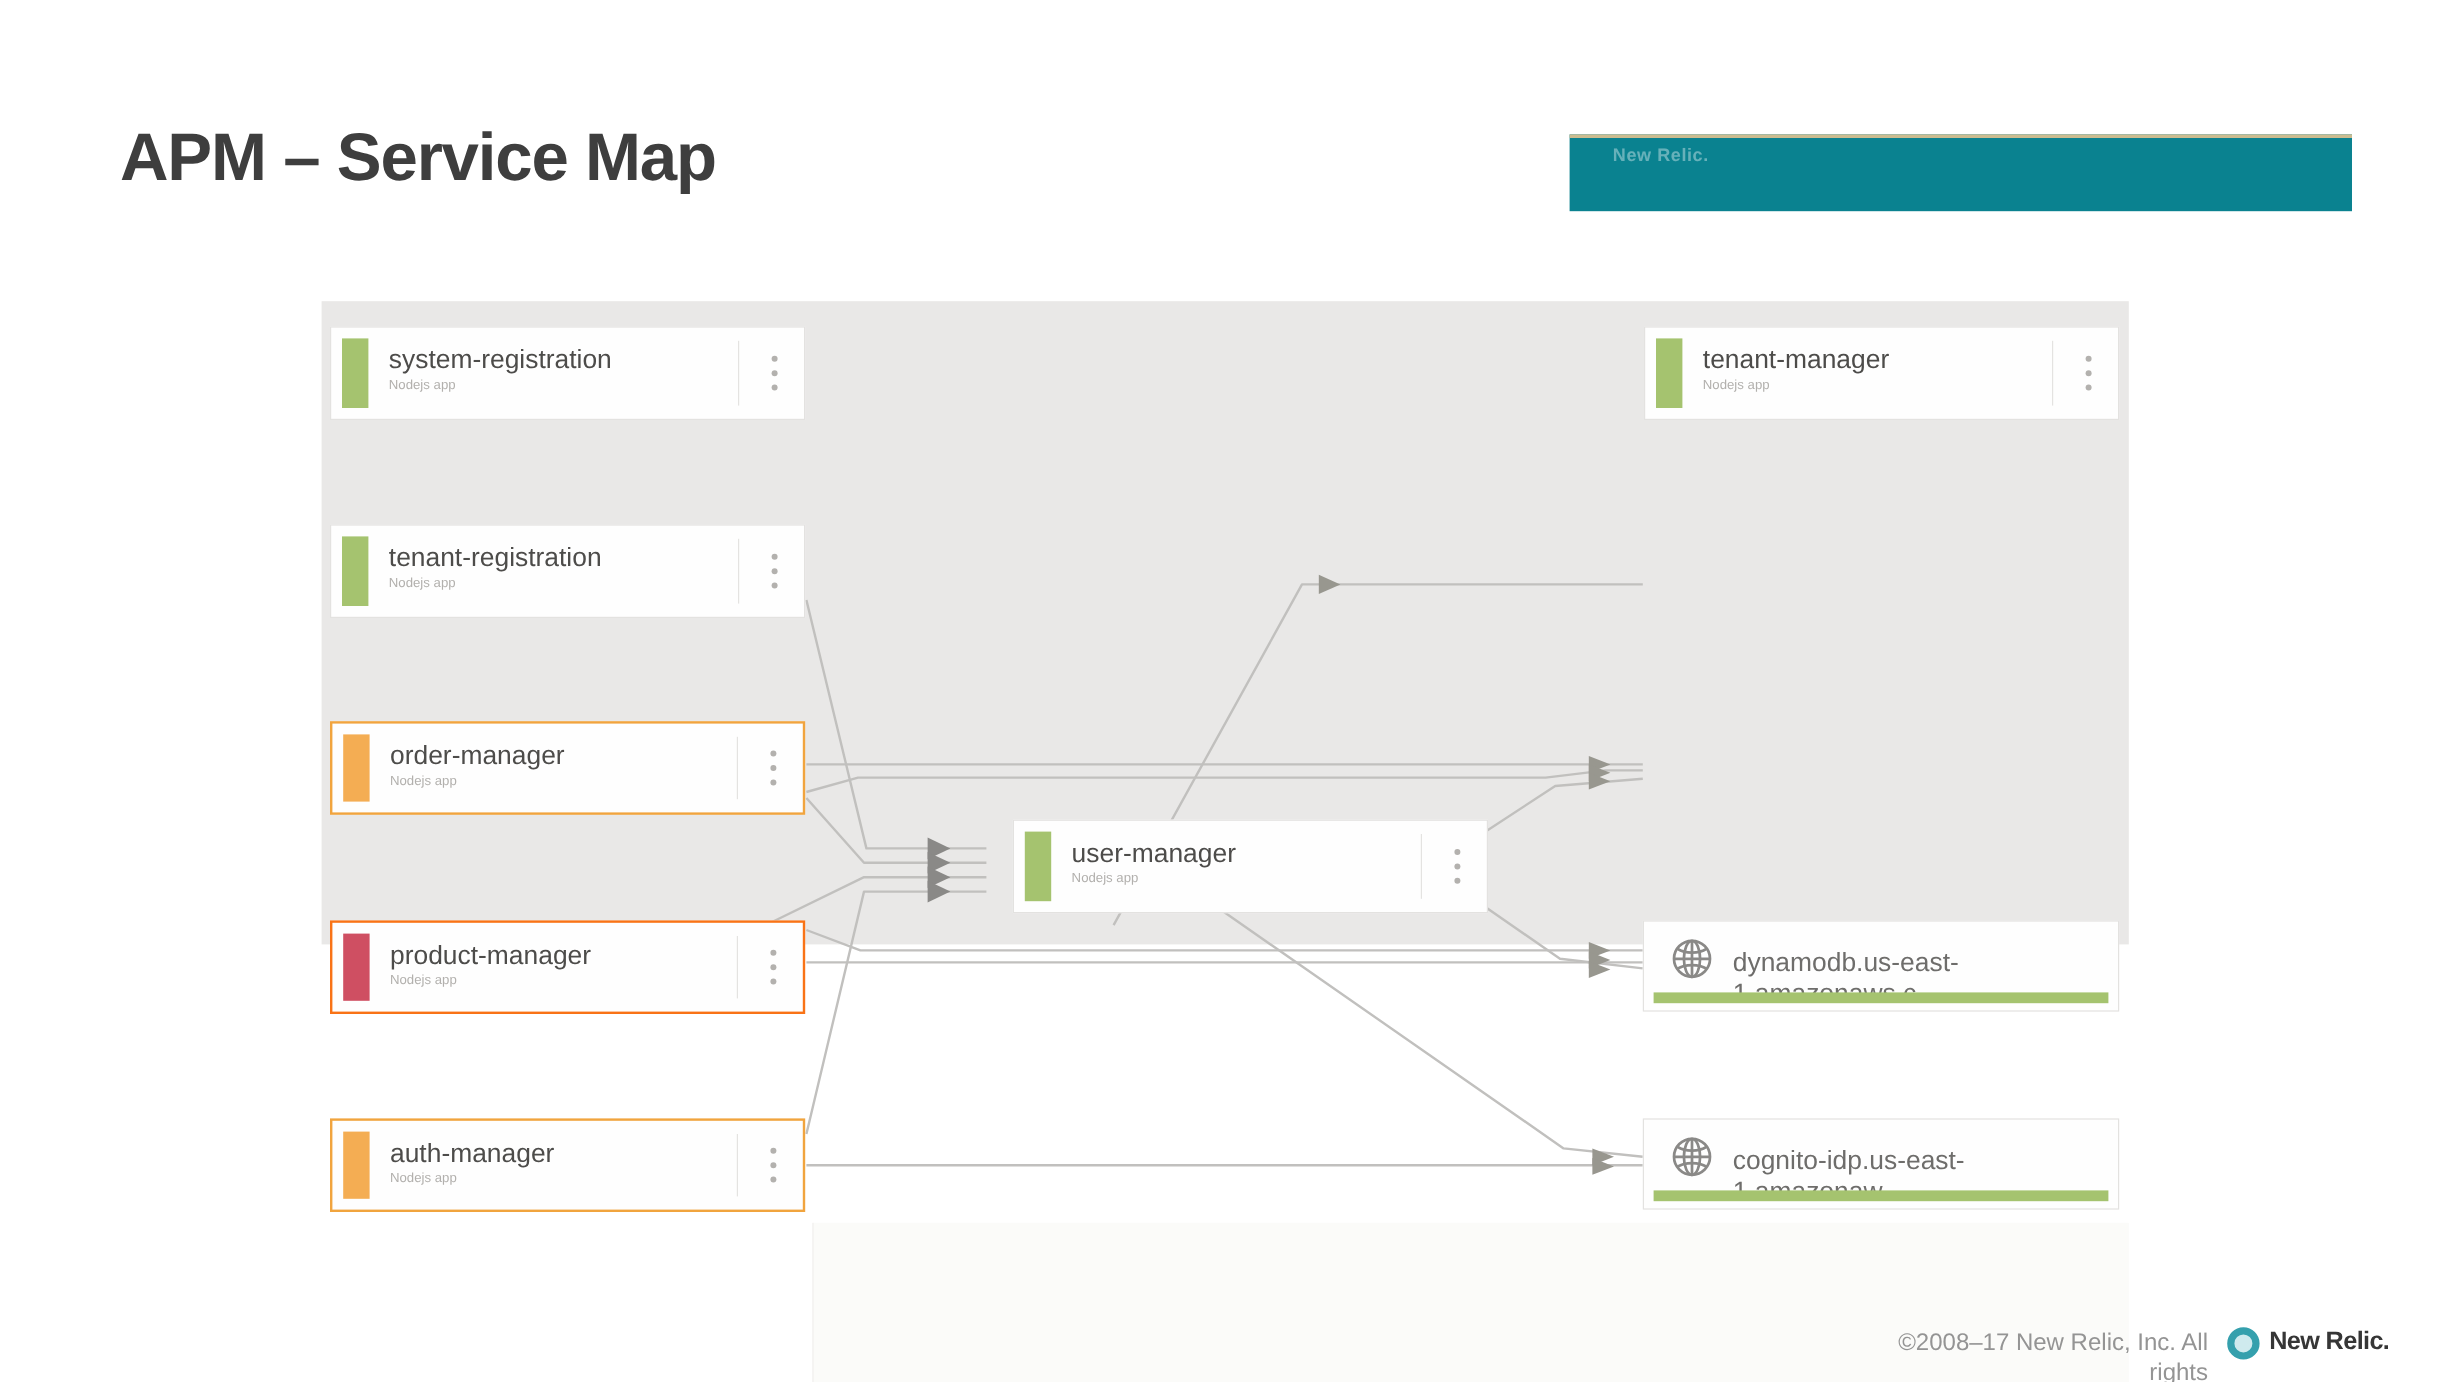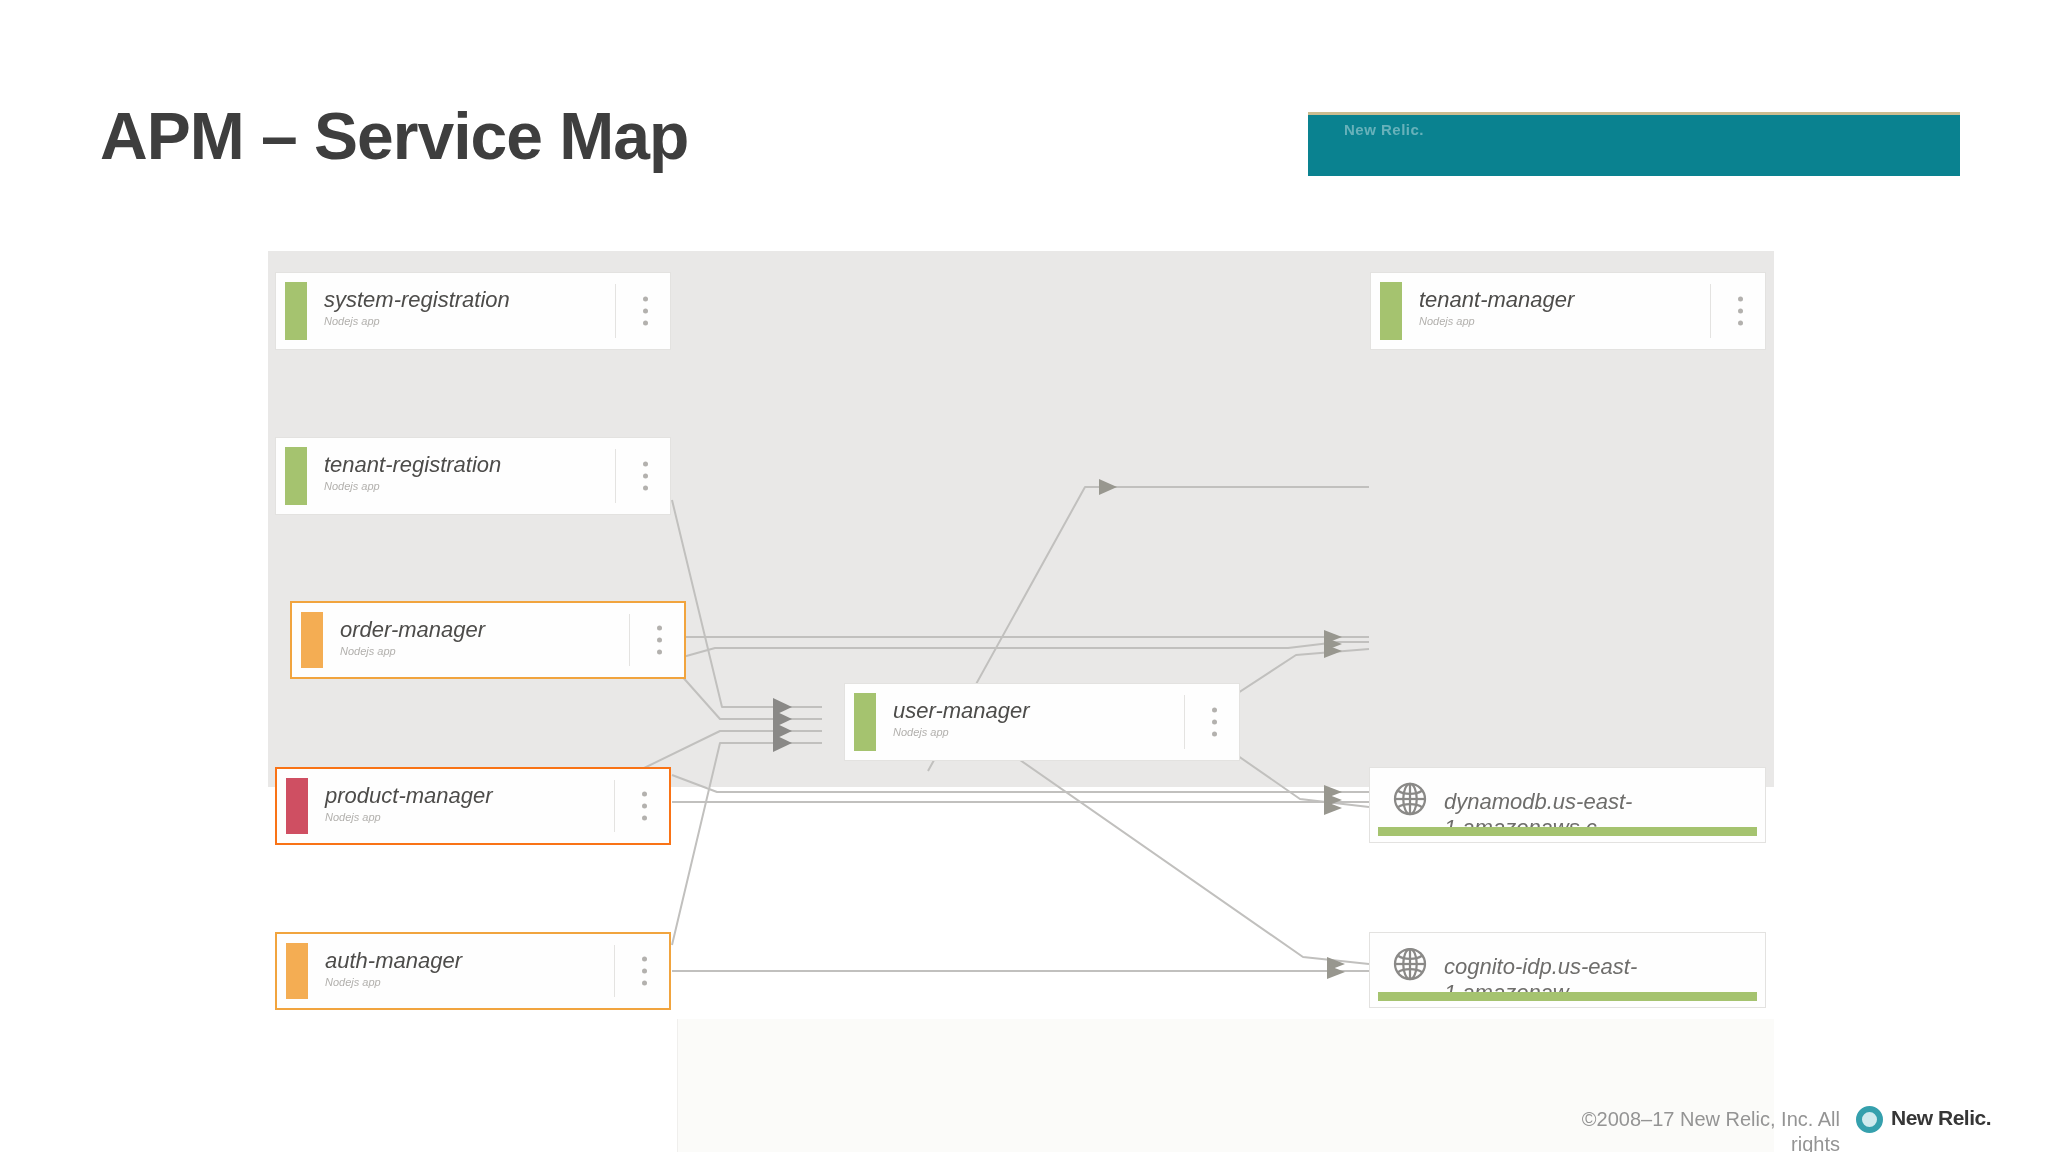--- a/index.html
+++ b/index.html
@@ -1,32 +1,32 @@
 <!DOCTYPE html>
 <html><head>
 <meta charset="utf-8">
 <style>
   * { margin:0; padding:0; box-sizing:border-box; }
   html,body { width:2048px; height:1152px; background:#ffffff; overflow:hidden;
               font-family:"Liberation Sans", sans-serif; }
   .stage { position:relative; width:2048px; height:1152px; background:#ffffff; }
 
   
-  .slide-title { position:absolute; left:100px; top:98px; font-size:66px; font-weight:700;
+  .slide-title { position:absolute; left:100px; top:98px; font-size:56px; font-weight:700;
                  color:#3e3e3e; letter-spacing:-1px; }
 
   
   .banner { position:absolute; left:1308px; top:112px; width:652px; height:64px;
             background:#0a8290; border-top:3px solid #cbbc90; padding:6px 0 0 36px; }
   .banner .brand { font-size:15px; font-weight:700; color:rgba(255,255,255,0.38); letter-spacing:.5px; }
   .banner .product { font-size:31px; font-weight:700; color:#ffffff; letter-spacing:1px; margin-top:-3px; }
   .banner .product sup { font-size:9px; vertical-align:super; }
 
   
-  .map { position:absolute; left:268px; top:251px; width:1506px; height:536px; background:#e9e8e7;font-style:italic; }
+  .map { position:absolute; left:268px; top:251px; width:1506px; height:536px; background:#e9e8e7; }
   .map svg.lines { position:absolute; left:0; top:0; z-index:0; }
 
   .subband { position:absolute; left:677px; top:1019px; width:1097px; height:133px;
              background:#fbfbf9; border-left:1px solid #f0efed; }
 
   
   .card { position:absolute; background:#fefefe; border:1px solid #e3e2e0; z-index:2; }
   .app-card { width:396px; height:78px; }
   .card-warn { border:2px solid #f1a43e; }
   .card-crit { border:2px solid #f97316; }
@@ -40,21 +40,21 @@
   .kebab i { width:5px; height:5px; border-radius:50%; background:#b3b1ae; }
 
   .ext-card { width:397px; height:76px; }
   .ext-card .globe { position:absolute; left:22px; top:13px; }
   .ext-card .label { position:absolute; left:74px; top:21px; font-size:22px; color:#6e6d6b; }
   .ext-card .health { position:absolute; left:8px; right:8px; bottom:6px; height:9px; background:#a5c36f; }
 
   
   .pos-system   { left:7px;    top:21px;  }
   .pos-tenantr  { left:7px;    top:186px; }
-  .pos-order    { left:22px;    top:350px;padding-left:28px; }
+  .pos-order    { left:7px;    top:350px;padding-left:28px; }
   .pos-product  { left:7px;    top:516px; }
   .pos-auth     { left:7px;    top:681px; }
   .pos-user     { left:576px;  top:432px; }
   .pos-tenantm  { left:1102px; top:21px;text-align:right;  }
   .pos-ext0 { left:1101px; top:186px; }
   .pos-ext1 { left:1101px; top:351px; }
   .pos-ext2 { left:1101px; top:516px; }
   .pos-ext3 { left:1101px; top:681px; }
 
   

